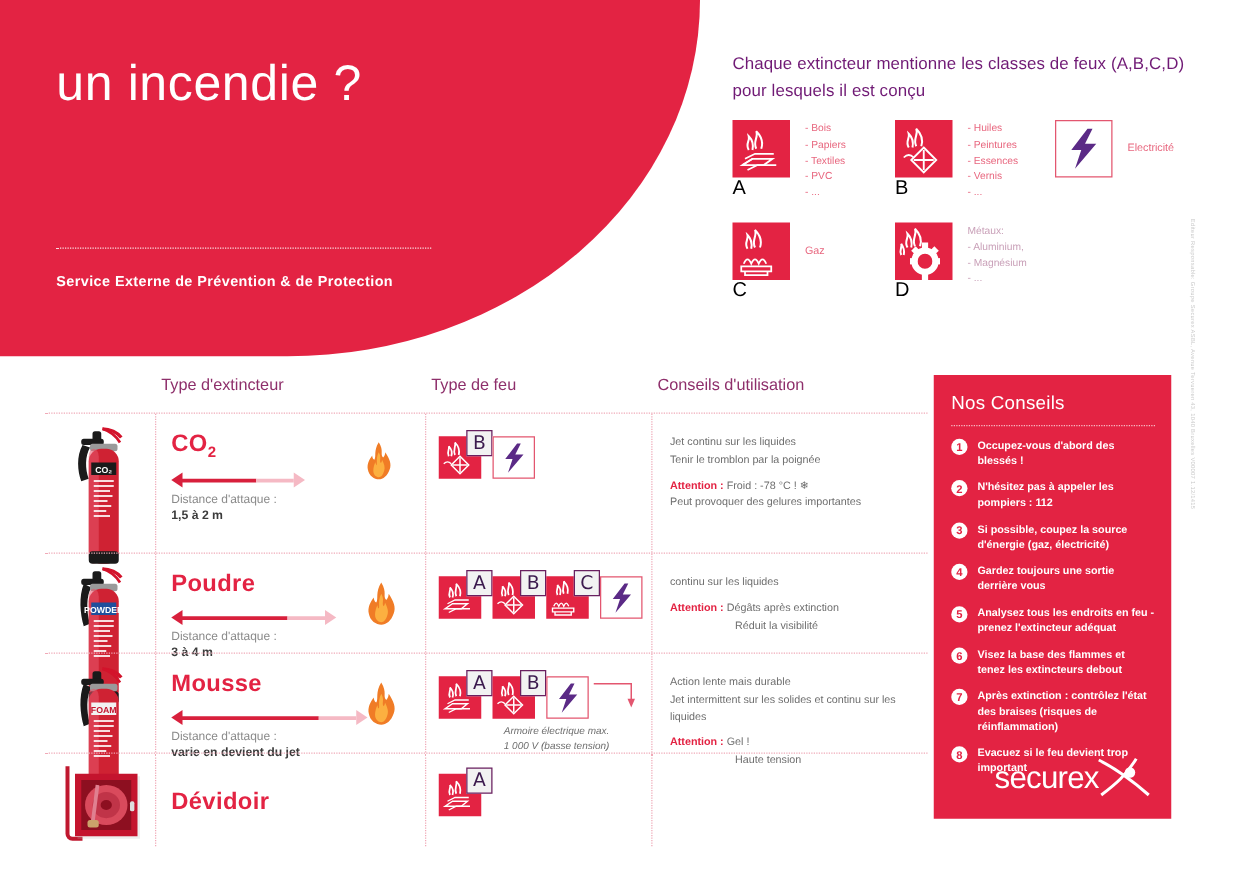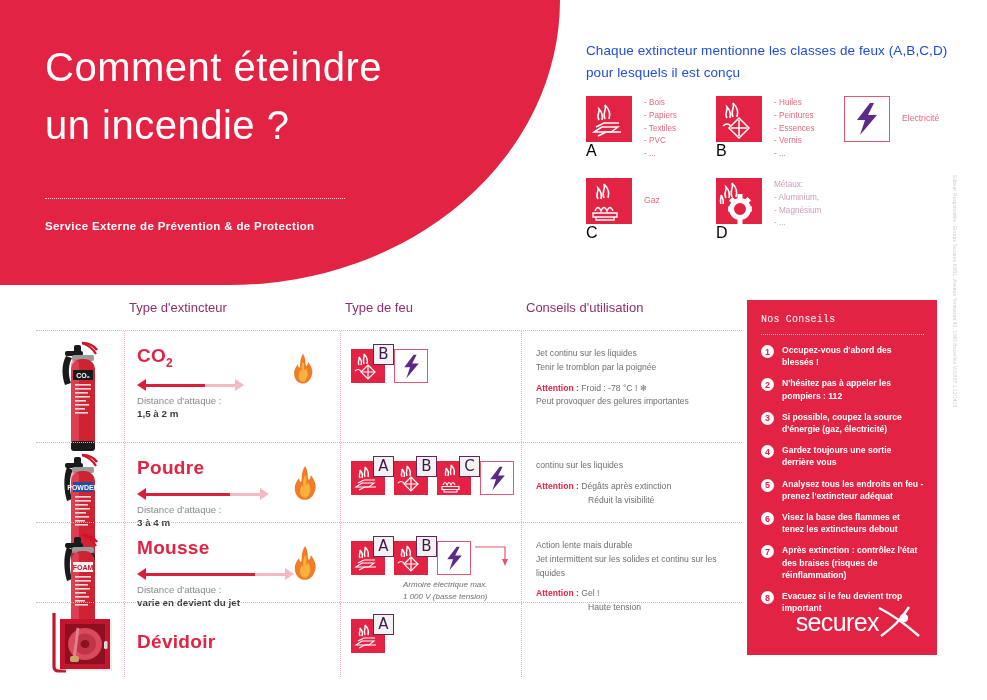--- a/index.html
+++ b/index.html
@@ -33,21 +33,21 @@
     border-top: 1.6px dotted rgba(255,255,255,.85);
   }
   .hero-sub {
     position: absolute; left: 45px; top: 220px;
     color: #ffffff; font-size: 11.5px; font-weight: bold; letter-spacing: .35px;
   }
 
   
   .classes { position: absolute; left: 586px; top: 40px; width: 380px; }
   .classes-title {
-    color: #1d4ed8; font-size: 13.5px; line-height: 1.6; font-weight: 500;
+    color: #701a75; font-size: 13.5px; line-height: 1.6; font-weight: 500;
     letter-spacing: .1px;
   }
   .class-grid { margin-top: 13px; position: relative; height: 150px; }
   .class-item { position: absolute; display: flex; align-items: flex-start; }
   .class-item .pictoWrap { position: relative; width: 46px; height: 46px; flex: none; }
   .class-bullets {
     margin-left: 12px; color: #e8677f; font-size: 8.2px; line-height: 1.55;
     padding-top: 1px; white-space: pre-line;
   }
   .class-bullets.metal { color: #c9a0b8; }
@@ -111,21 +111,21 @@
   .p-sm { width: 34px; height: 34px; }
   .p-sm .letterbox { width: 21px; height: 21px; right: -9px; top: -5px; font-size: 15px; }
 
   
   .tips {
     position: absolute; left: 747px; top: 300px;
     width: 190px; height: 355px;
     background: #e32343; color: #ffffff;
     padding: 14px 13px 10px 14px;
   }
-  .tips-title { font-size: 10px; font-weight: 500; letter-spacing: .2px; font-family: Liberation Mono, monospace; }
+  .tips-title { font-size: 15px; font-weight: 500; letter-spacing: .2px; }
   .tips-rule { margin-top: 9px; border-top: 1.4px dotted rgba(255,255,255,.7); }
   .tip { display: flex; margin-top: 9px; }
   .tip-num {
     flex: none; width: 13px; height: 13px; border-radius: 50%;
     background: #ffffff; color: #e32343; font-size: 9px; font-weight: bold;
     display: flex; align-items: center; justify-content: center;
     margin-top: 1px;
   }
   .tip-text { margin-left: 8px; font-size: 8.6px; line-height: 1.42; font-weight: bold; }
 
@@ -139,21 +139,20 @@
     color: #c9c9c9; font-size: 4.6px; letter-spacing: .25px; white-space: nowrap;
   }
 </style>
 </head>
 <body>
 
 <div id="poster">
 
   <div class="hero-blob">
     <div class="hero-title">
-      <div>Comment éteindre</div>
       <div>un incendie ?</div>
     </div>
     <div class="hero-rule"></div>
     <div class="hero-sub">Service Externe de Prévention &amp; de Protection</div>
   </div>
 
   <div class="classes">
     <div class="classes-title">Chaque extincteur mentionne les classes de feux (A,B,C,D) pour lesquels il est conçu</div>
     <div class="class-grid">
 

